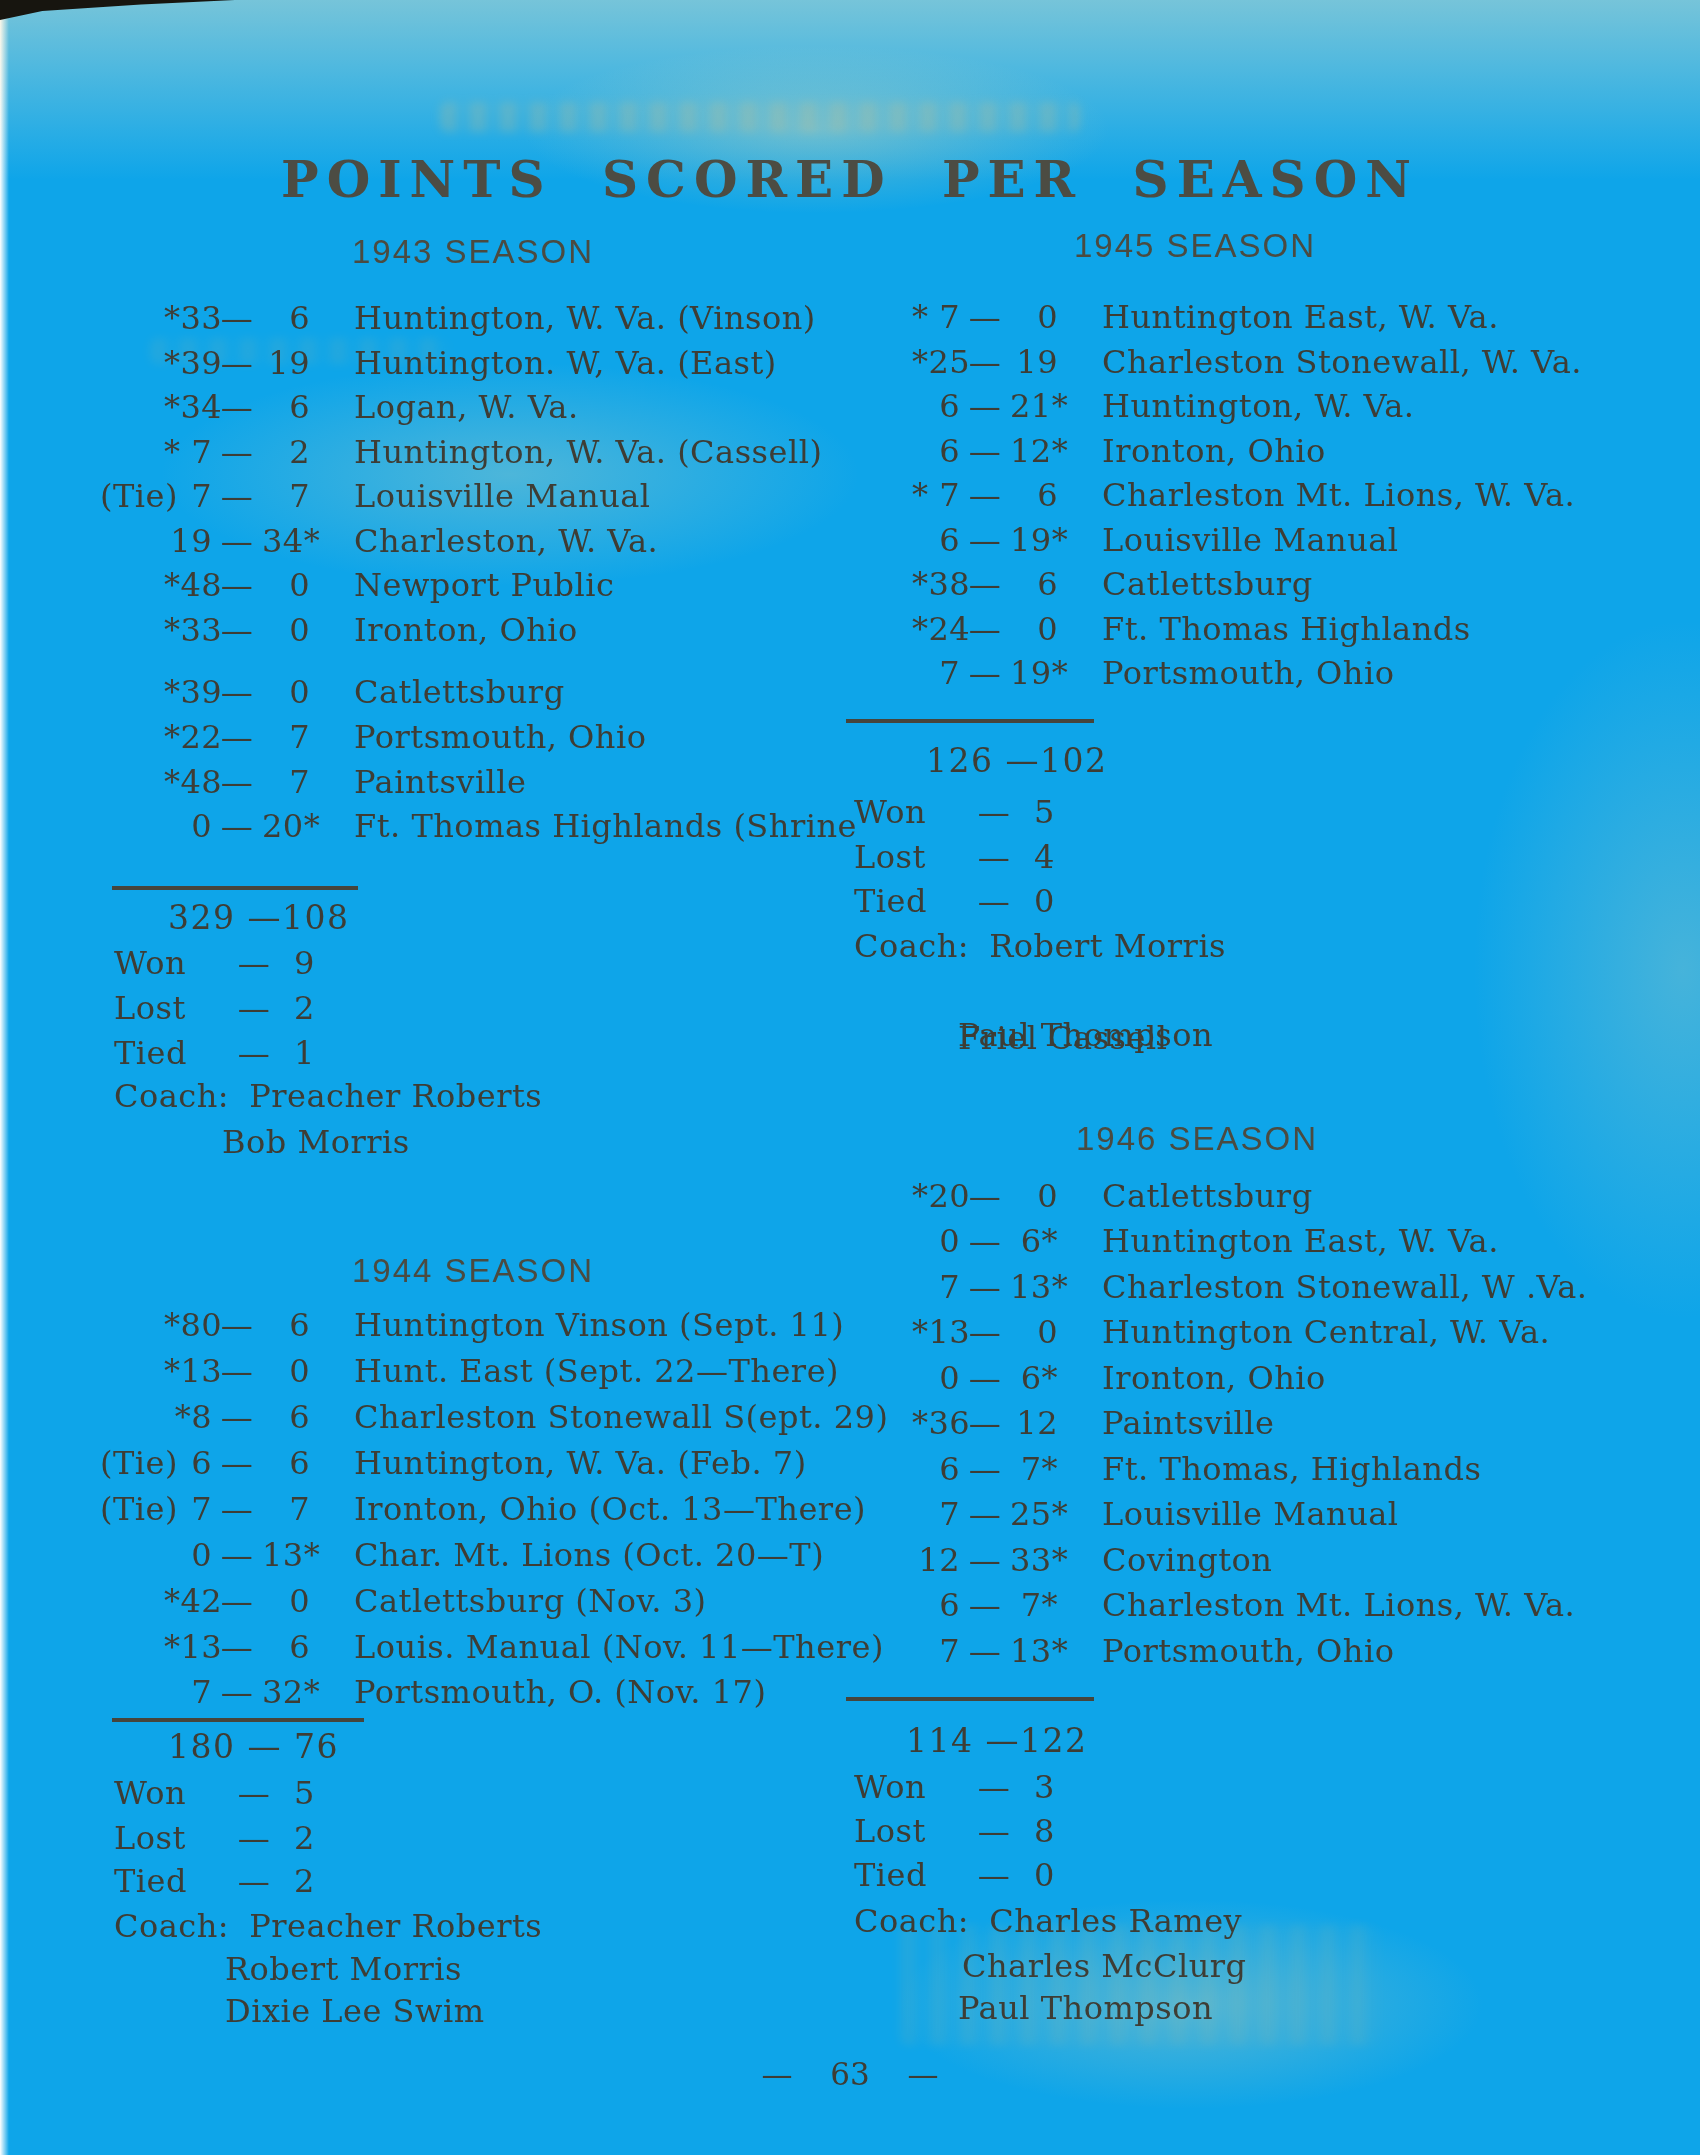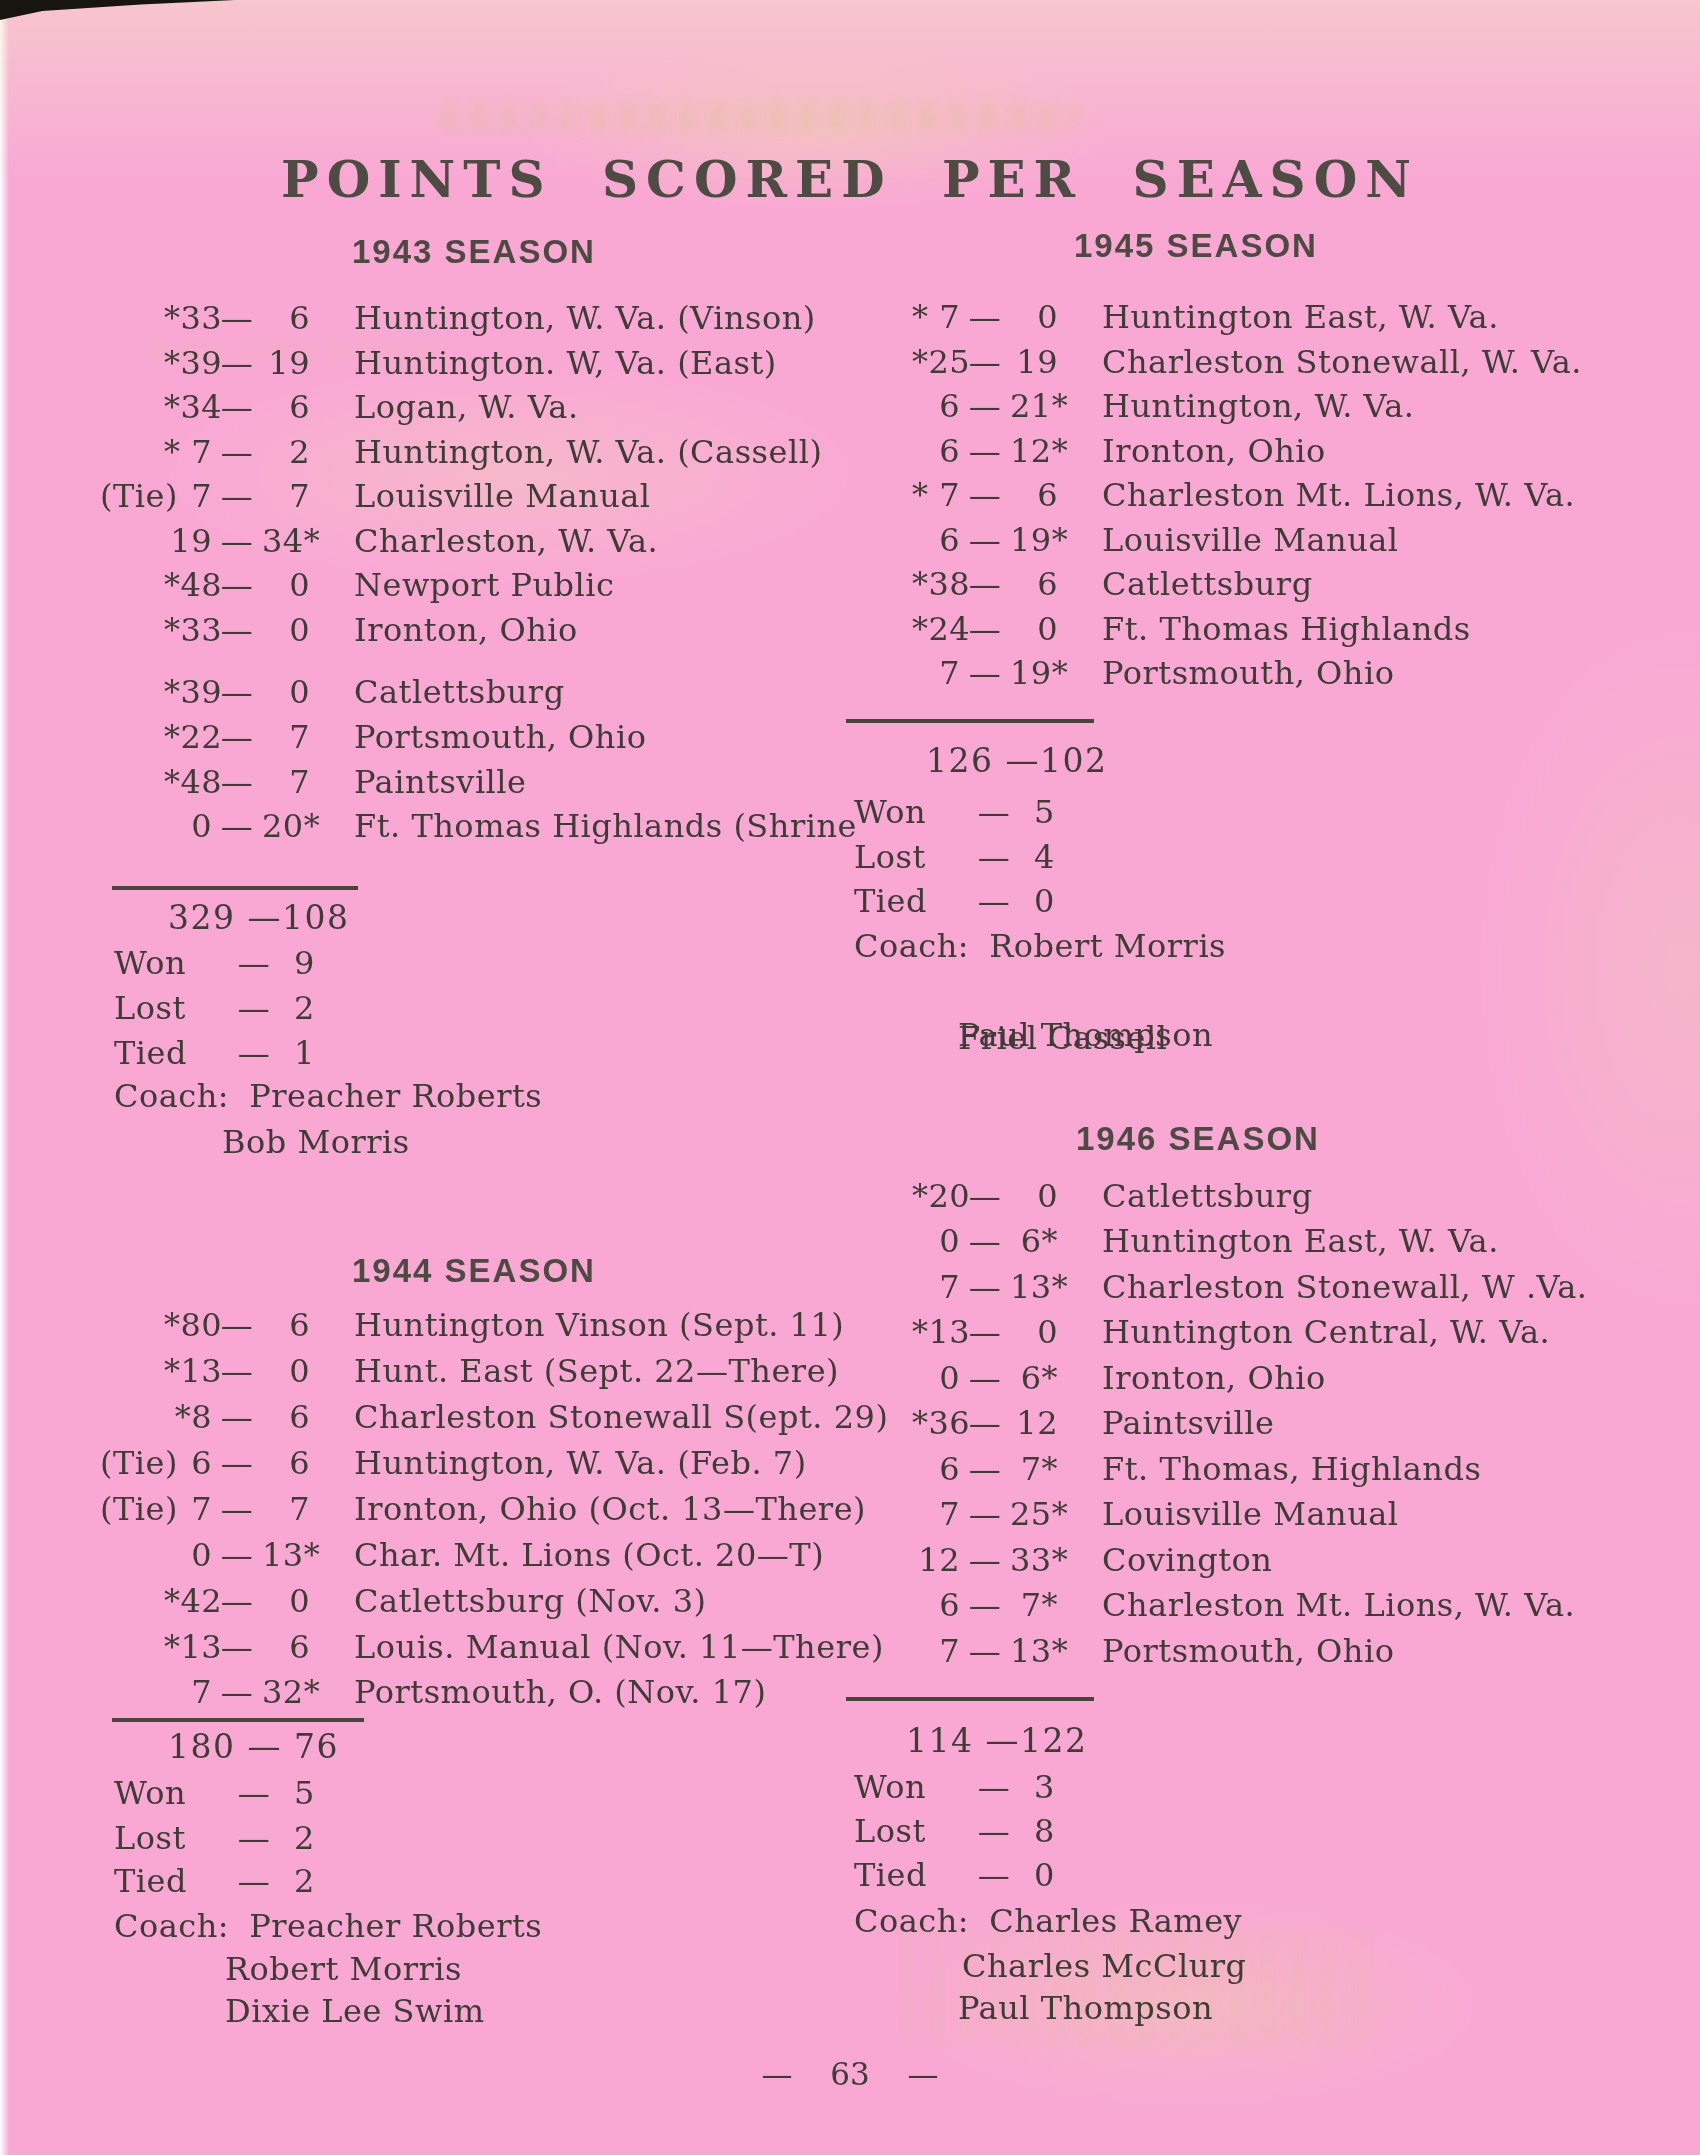--- a/index.html
+++ b/index.html
@@ -1,18 +1,18 @@
 <!DOCTYPE html>
 <html><head>
 <meta charset="utf-8">
 <style>
   html,body { margin:0; padding:0; background:#d9d4c2; }
   .page {
     position:relative; width:1700px; height:2155px;
-    background:#f9a8d4;
+    background:#0ea5e9;
     overflow:hidden;
     font-family:"DejaVu Serif", serif;
     color:#3e3d35;
   }
   
   .page::before{
     content:""; position:absolute; inset:0; pointer-events:none;
     background:
       radial-gradient(420px 120px at 48% 6%, rgba(238,222,170,.35), rgba(238,222,170,0) 70%),
       radial-gradient(500px 160px at 30% 22%, rgba(240,226,178,.28), rgba(240,226,178,0) 70%),
@@ -30,21 +30,21 @@
     position:absolute; left:0; top:0; width:235px; height:20px; background:#17150f;
     clip-path:polygon(0 0, 100% 0, 60% 22%, 18% 55%, 0 100%);
   }
   .title{
     position:absolute; left:0; top:150px; width:100%; text-align:center;
     font-size:50px; font-weight:700; letter-spacing:8px; word-spacing:24px;
     color:#4c4c43;
   }
   .season-header{
     position:absolute; font-family:"Liberation Sans", sans-serif;
-    font-weight:700; font-size:33px; letter-spacing:2px; color:#4b4b41;
+    font-weight:400; font-size:33px; letter-spacing:2px; color:#4b4b41;
     white-space:nowrap;
   }
   .grow{
     position:absolute; display:grid;
     grid-template-columns:64px 48px 50px 48px 44px auto;
     font-size:32px; line-height:40px; white-space:nowrap; letter-spacing:.5px;
   }
   .grow.l{ left:100px; } .grow.r{ left:848px; }
   .c-tie,.c-us,.c-them{ text-align:right; }
   .c-dash{ text-align:center; }

